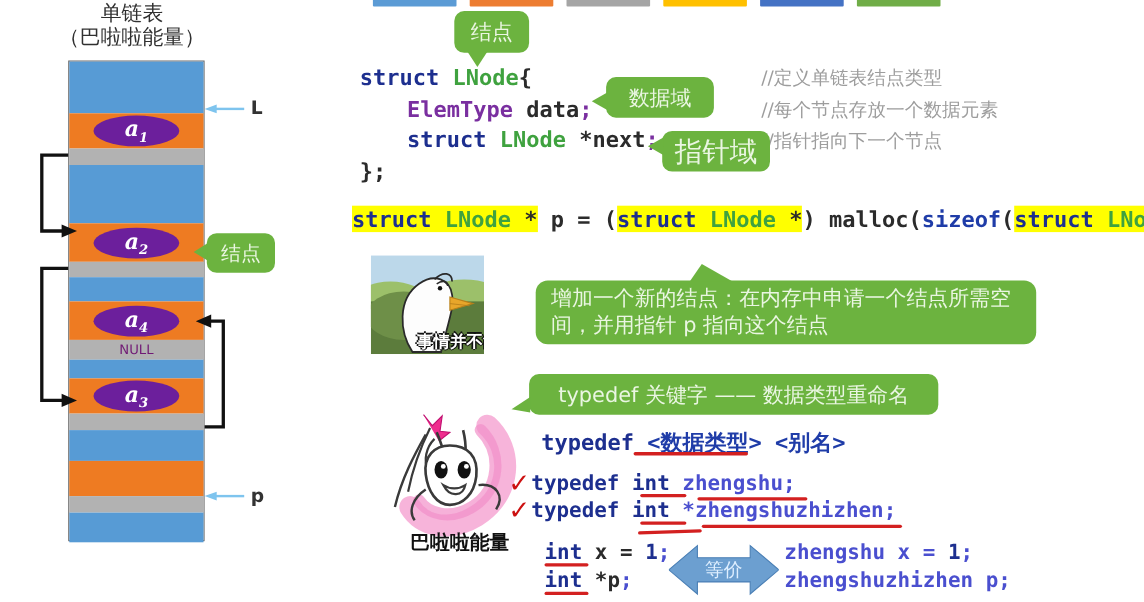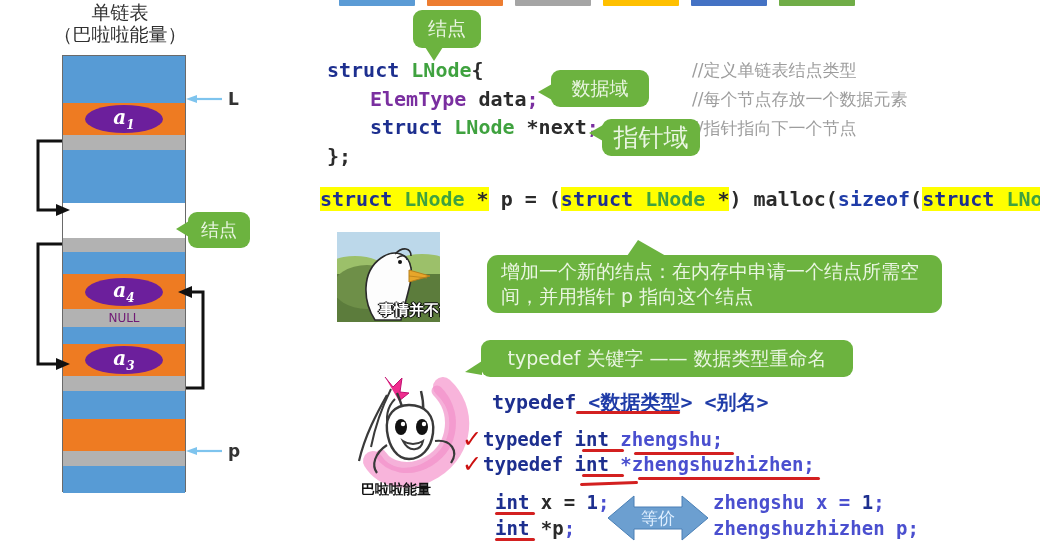--- a/index.html
+++ b/index.html
@@ -92,20 +92,25 @@
 <div id="mem-column">
 
   <div class="cell blue" style="top:0px;height:47px;"></div>
   <div class="cell orange" style="top:47px;height:32px;text-align:center;">
      <div class="ellipse">
        <span>a<sub>1</sub></span>
      </div>
   </div>
   <div class="cell gray" style="top:79px;height:15px;"></div>
   <div class="cell blue" style="top:94px;height:53px;"></div>
+  <div class="cell orange" style="top:147px;height:35px;">
+     <div class="ellipse">
+       <span>a<sub>2</sub></span>
+     </div>
+  </div>
   <div class="cell gray" style="top:182px;height:14px;"></div>
   <div class="cell blue" style="top:196px;height:22px;"></div>
   <div class="cell orange" style="top:218px;height:35px;">
      <div class="ellipse">
        <span>a<sub>4</sub></span>
      </div>
   </div>
   <div class="cell gray" style="top:253px;height:18px;">
      <div class="nulltxt">NULL</div>
   </div>
@@ -242,21 +247,21 @@
     <path d="M96 26 C100 42 98 54 94 62" stroke="#3a3a3a" stroke-width="2.4" fill="none"></path>
     <path d="M62 66 C60 50 70 40 84 40 C100 40 110 50 108 68 C106 84 96 94 84 94 C72 94 64 82 62 66 Z" fill="#ffffff" stroke="#3a3a3a" stroke-width="2.4"></path>
     <ellipse cx="76" cy="62" rx="6" ry="8" fill="#111"></ellipse>
     <ellipse cx="97" cy="62" rx="6" ry="8" fill="#111"></ellipse>
     <circle cx="78" cy="59" r="2.2" fill="#fff"></circle>
     <circle cx="99" cy="59" r="2.2" fill="#fff"></circle>
     <path d="M78 76 C84 88 96 86 98 76 C92 80 84 80 78 76 Z" fill="#ffffff" stroke="#3a3a3a" stroke-width="2"></path>
     <path d="M110 76 C126 74 134 86 126 98" stroke="#3a3a3a" stroke-width="2.2" fill="none"></path>
     <path d="M62 80 C50 88 46 100 52 108" stroke="#3a3a3a" stroke-width="2.2" fill="none"></path>
   </svg>
-  <div class="caption" style="left:36px;top:116px;font-size:14px;">巴啦啦能量</div>
+  <div class="caption" style="left:48px;top:116px;font-size:18px;">巴啦啦能量</div>
 </div>
 
 <div class="code" style="left:492px;top:389px;font-size:20px;">
   <span class="kw">typedef</span>
   <span class="cn">&lt;数据类型&gt;</span>
   <span class="cn">&lt;别名&gt;</span>
 </div>
 <div class="redline" style="left:576px;top:411px;width:104px;"></div>
 
 <div class="check" style="left:462px;top:427px;">✓</div>

